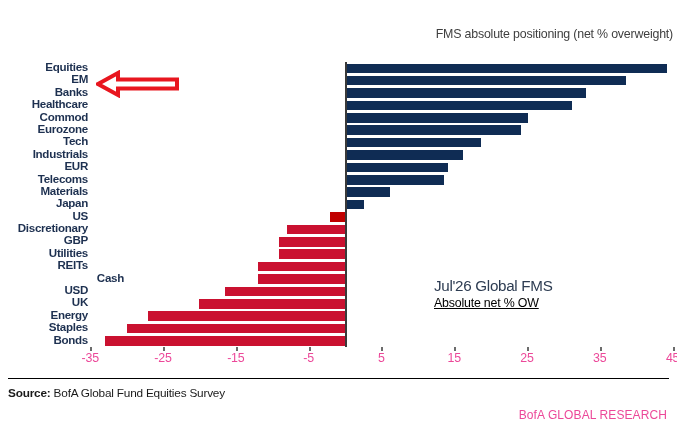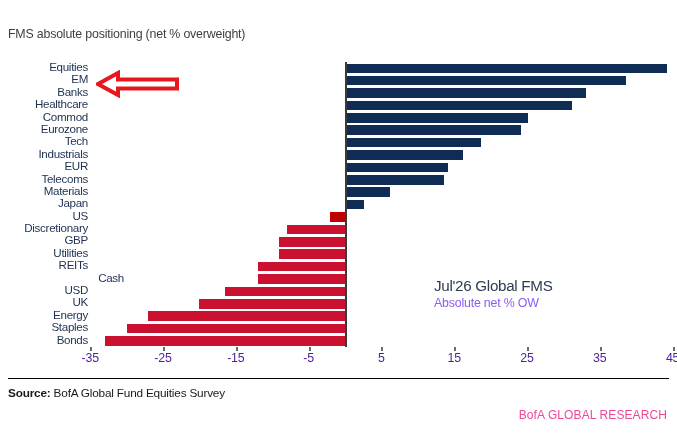--- a/index.html
+++ b/index.html
@@ -35,29 +35,31 @@
   #chart-subtitle {
     position: absolute;
     left: 8px;
     top: 27px;
     width: 665px;
     font-size: 12.4px;
     font-weight: normal;
     color: #3f3f3f;
     letter-spacing: -0.2px;
     white-space: nowrap;
+    text-align: right;
   }
 
   
   #plot {
     position: absolute;
     left: 0px;
     top: 62px;
     width: 538px;
     height: 285px;
+    font-weight: bold;
   }
   .row {
     position: absolute;
     left: 0;
     width: 677px;
     height: 12.55px;
   }
   .cat-label {
     position: absolute;
     right: 589px;   
@@ -104,44 +106,45 @@
     height: 4px;
     background: #6b6b6b;
   }
   .xlabel {
     position: absolute;
     top: 4px;
     width: 60px;
     margin-left: -30px;
     text-align: center;
     font-size: 12.4px;
-    color: #4c1d95;
+    color: #ec4899;
     letter-spacing: -0.2px;
   }
 
   
   #annotation {
     position: absolute;
     left: 434px;
     top: 276px;
     width: 220px;
   }
   #annot-line1 {
     font-size: 15.2px;
     color: #2d3c52;
     letter-spacing: -0.3px;
     line-height: 19px;
     white-space: nowrap;
   }
   #annot-line2 {
     font-size: 12.4px;
-    color: #8b5cf6;
+    color: #000000;
     letter-spacing: -0.2px;
     line-height: 16px;
     white-space: nowrap;
+    text-decoration: underline;
   }
 
   
   #em-arrow {
     position: absolute;
     left: 96px;
     top: 70px;
     width: 84px;
     height: 28px;
   }

